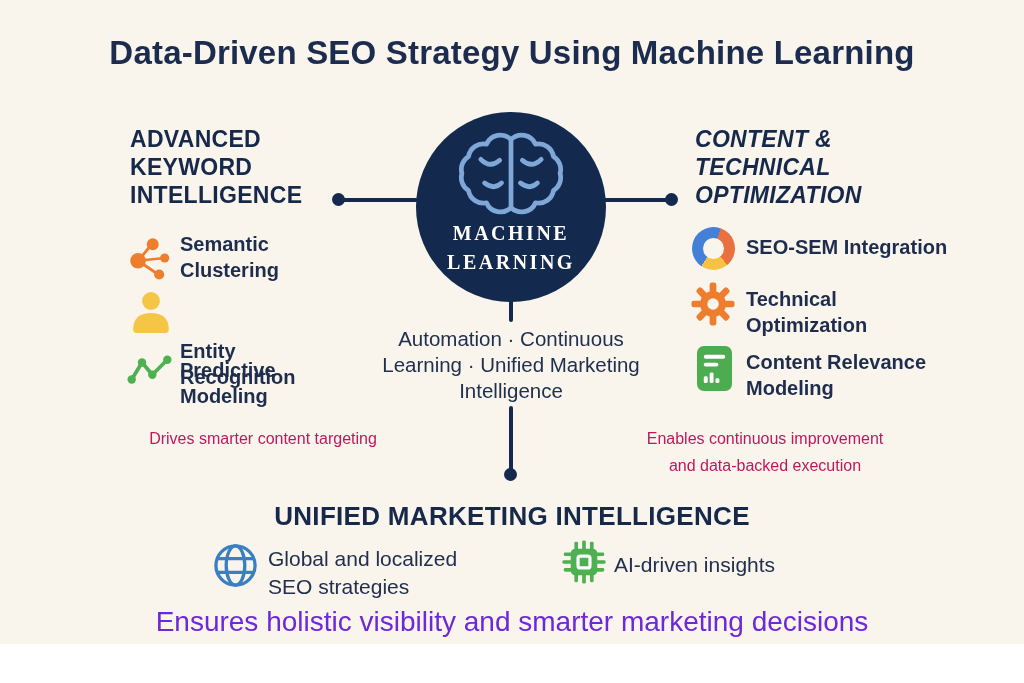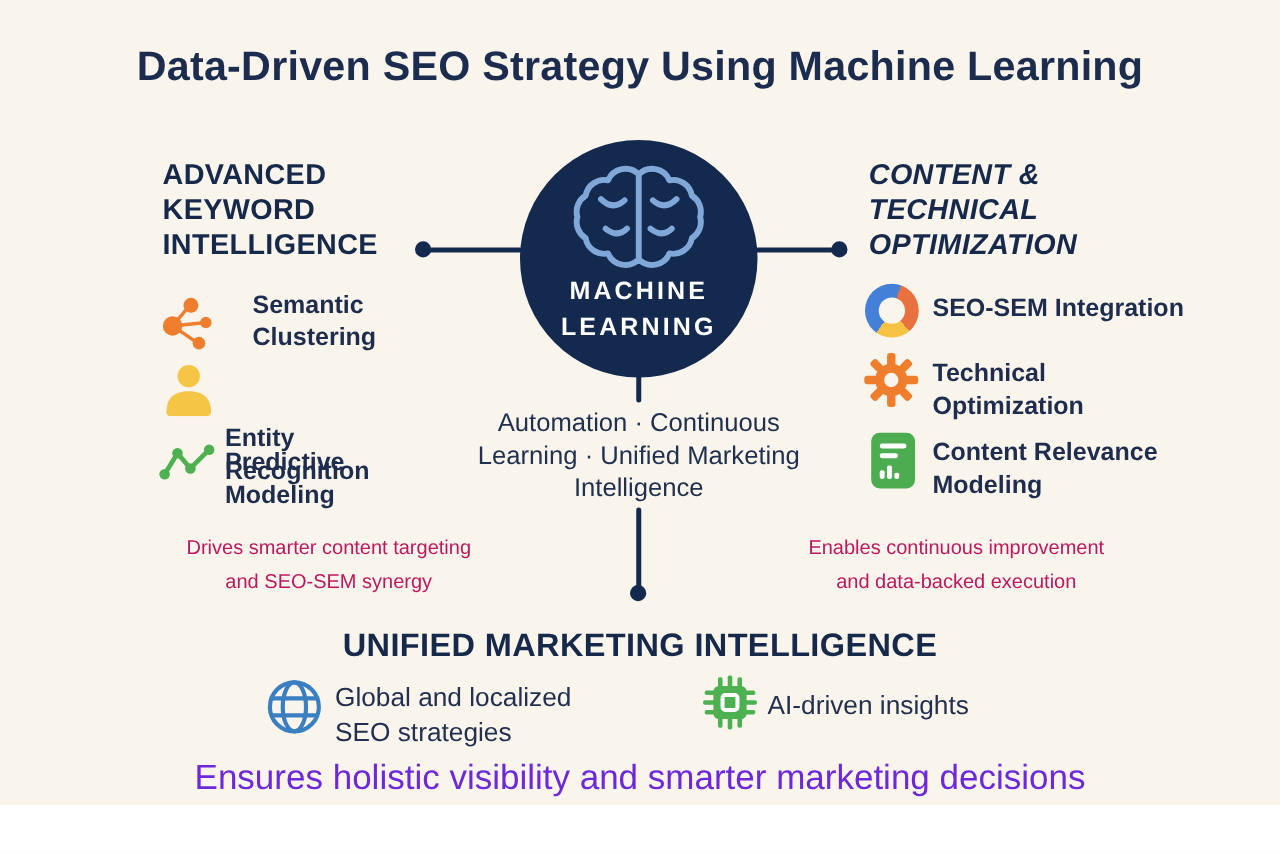--- a/index.html
+++ b/index.html
@@ -15,21 +15,21 @@
     letter-spacing:0.2px; color:#1b2c4f;
   }
   
   .circle {
     position:absolute; left:416px; top:112px; width:190px; height:190px;
     border-radius:50%; background:#14294e;
     display:flex; flex-direction:column; align-items:center; padding-top:19px;
   }
   .brain { width:114px; height:85px; flex:0 0 auto; }
   .ml-label { margin-top:3px; text-align:center; color:#ffffff;
-    font-weight:700; font-size:20px; line-height:29px; letter-spacing:2.5px; }
+    font-weight:700; font-size:20px; line-height:29px; letter-spacing:2.5px;font-family:Liberation Serif, serif; }
   .ml-label span { display:block; }
   
   .hline,.vline { position:absolute; background:#14294e; border-radius:2px; }
   .dot { position:absolute; width:13px; height:13px; border-radius:50%; background:#14294e; }
   
   .col-heading {
     position:absolute; font-size:23px; line-height:28px; font-weight:700;
     letter-spacing:0.3px; color:#16294b;
   }
   .bottom-heading {
@@ -113,21 +113,21 @@
       <line x1="11" y1="28" x2="40" y2="25"></line>
       <line x1="11" y1="28" x2="33" y2="43"></line>
     </g>
     <g fill="#ee7d2e">
       <circle cx="11" cy="28" r="8.5"></circle>
       <circle cx="27" cy="10" r="6.5"></circle>
       <circle cx="40" cy="25" r="5"></circle>
       <circle cx="34" cy="43" r="5.5"></circle>
     </g>
   </svg>
-  <div class="item-label" style="left:180px; top:231px; width:132px;margin-left:22px;">Semantic Clustering</div>
+  <div class="item-label" style="left:180px; top:231px; width:132px;">Semantic Clustering</div>
 
   <svg class="icon-box" style="left:129px; top:291px;" width="44" height="42" viewBox="0 0 40 40">
     <g fill="#f5c645">
       <circle cx="20" cy="9.5" r="8.5"></circle>
       <path d="M3 37 C3 25.5 9.5 21 20 21 C30.5 21 37 25.5 37 37 C37 38.7 35.6 40 34 40 L6 40 C4.4 40 3 38.7 3 37 Z"></path>
     </g>
   </svg>
   <div class="item-label" style="left:180px; top:295px; width:132px;margin-top:43px;">Entity Recognition</div>
 
   <svg class="icon-box" style="left:127px; top:355px;" width="45" height="31" viewBox="0 0 48 33">
@@ -136,21 +136,20 @@
       <circle cx="5" cy="26" r="4.5"></circle>
       <circle cx="16" cy="8" r="4.5"></circle>
       <circle cx="27" cy="21" r="4.5"></circle>
       <circle cx="43" cy="5" r="4.5"></circle>
     </g>
   </svg>
   <div class="item-label" style="left:180px; top:357px; width:132px;">Predictive Modeling</div>
 
   <div class="summary" style="left:63px; top:425px; width:400px;">
     <span>Drives smarter content targeting</span>
-    <span>and SEO-SEM synergy</span>
   </div>
 
   <div class="col-heading" style="left:695px; top:125px; width:225px;font-style:italic;">CONTENT &amp; TECHNICAL OPTIMIZATION</div>
 
   <div class="donut"></div>
   <div class="item-label" style="left:746px; top:234px; width:230px;">SEO-SEM Integration</div>
 
   <svg class="icon-box" style="left:690px; top:281px;" width="46" height="46" viewBox="0 0 48 48">
     <g fill="#ee7d2e">
       <rect x="20.5" y="1.5" width="7" height="11" rx="2.5"></rect>

